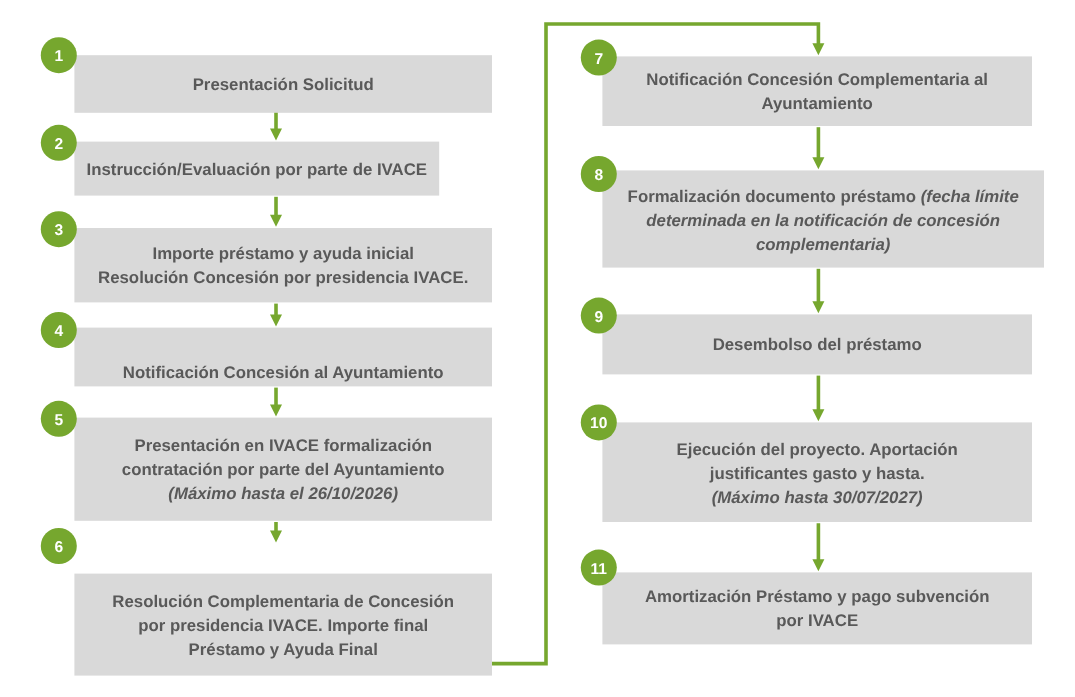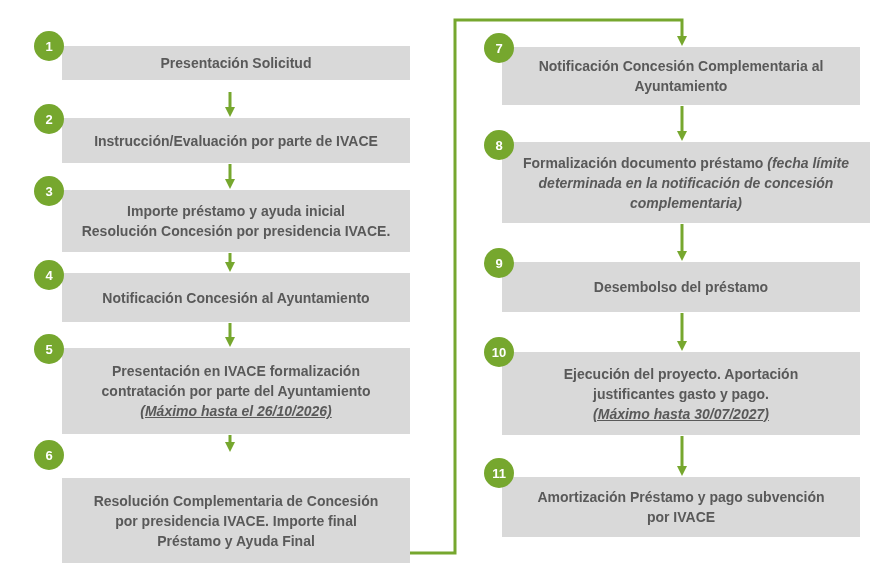--- a/index.html
+++ b/index.html
@@ -40,39 +40,39 @@
     line-height: 20px;
     display: flex;
     flex-direction: column;
     justify-content: center;
     text-align: center;
     padding: 2px 8px;
     box-sizing: border-box;
   }
   .box .line { display: block; }
   .note { font-style: italic; }
-  .note-block { display: block; text-decoration: underline; }
+  .note-block { display: block; }
   .badge {
     position: absolute;
     z-index: 3;
     width: 30px; height: 30px;
     border-radius: 50%;
     background: var(--accent-green);
     color: var(--badge-text);
     font-weight: bold;
     font-size: 13px;
     display: flex;
     align-items: center;
     justify-content: center;
   }
   
-  .b1  { left: 62px;  top: 46px;  width: 348px; height: 34px; }
-  .b2  { left: 62px;  top: 118px; width: 348px; height: 45px; }
+  .b1  { left: 62px;  top: 46px;  width: 348px; height: 48px; }
+  .b2  { left: 62px;  top: 118px; width: 304px; height: 45px; }
   .b3  { left: 62px;  top: 190px; width: 348px; height: 62px; }
-  .b4  { left: 62px;  top: 273px; width: 348px; height: 49px; }
+  .b4  { left: 62px;  top: 273px; width: 348px; height: 49px; justify-content: flex-end; }
   .b5  { left: 62px;  top: 348px; width: 348px; height: 86px; }
   .b6  { left: 62px;  top: 478px; width: 348px; height: 85px; }
   
   .b7  { left: 502px; top: 47px;  width: 358px; height: 58px; }
   .b8  { left: 502px; top: 142px; width: 368px; height: 81px; }
   .b9  { left: 502px; top: 262px; width: 358px; height: 50px; }
   .b10 { left: 502px; top: 352px; width: 358px; height: 83px; }
   .b11 { left: 502px; top: 477px; width: 358px; height: 60px; align-items: center; }
   
   .g1  { left: 34px;  top: 31px;  }
@@ -157,21 +157,21 @@
   </div>
 
   <div class="badge g9">9</div>
   <div class="box b9">
     <span class="line">Desembolso del préstamo</span>
   </div>
 
   <div class="badge g10">10</div>
   <div class="box b10">
     <span class="line">Ejecución del proyecto. Aportación</span>
-    <span class="line">justificantes gasto y pago.</span>
+    <span class="line">justificantes gasto y hasta.</span>
     <span class="note note-block">(Máximo hasta 30/07/2027)</span>
   </div>
 
   <div class="badge g11">11</div>
   <div class="box b11">
     <span class="line">Amortización Préstamo y pago subvención</span>
     <span class="line">por IVACE</span>
   </div>
 
 </div>

